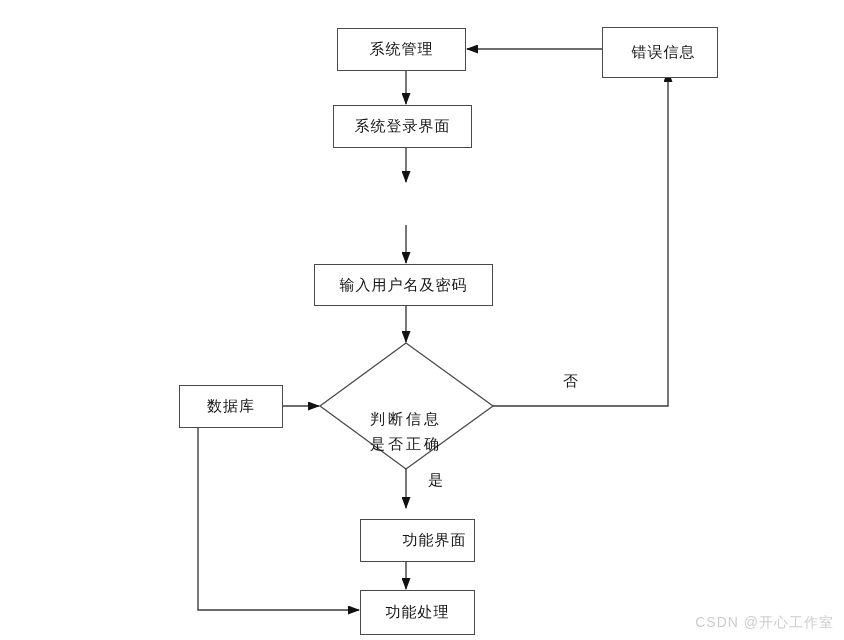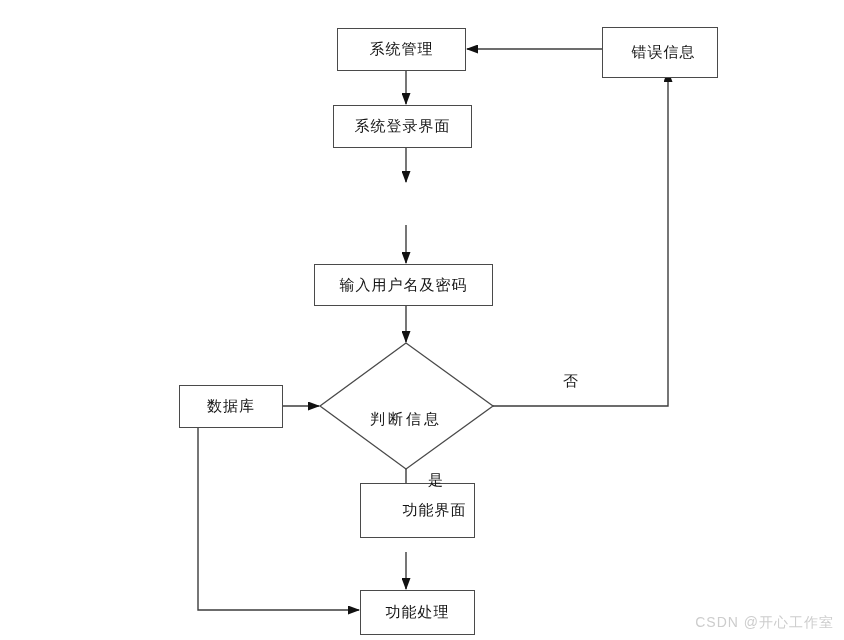--- a/index.html
+++ b/index.html
@@ -34,21 +34,21 @@
     align-items: center;
     justify-content: center;
     white-space: nowrap;
   }
   .box-main      { left: 337px; top: 28px;  width: 129px; height: 43px; }
   .box-error     { left: 602px; top: 27px;  width: 116px; height: 51px; padding-left: 7px; }
   .box-login     { left: 333px; top: 105px; width: 139px; height: 43px; }
   .box-mgmt      { left: 351px; top: 183px; width: 98px;  height: 42px; }
   .box-input     { left: 314px; top: 264px; width: 179px; height: 42px; }
   .box-db        { left: 132px; top: 385px; width: 104px; height: 43px; margin-left: 47px; }
-  .box-func-ui   { left: 360px; top: 483px; width: 115px; height: 55px; padding-left: 34px; }
+  .box-func-ui   { left: 360px; top: 519px; width: 115px; height: 43px; padding-left: 34px; }
   .box-func-proc { left: 360px; top: 590px; width: 115px; height: 45px; }
 
   .decision-text {
     position: absolute;
     left: 326px;
     top: 382px;
     width: 160px;
     text-align: center;
     color: #141414;
     font-size: 15px;
@@ -114,20 +114,21 @@
 
   <div class="node box-login">系统登录界面</div>
 
 
   <div class="node box-input">输入用户名及密码</div>
 
   <div class="node box-db">数据库</div>
 
   <div class="decision-text">
     <div>判断信息</div>
+    <div>是否正确</div>
   </div>
 
   <div class="node box-func-ui">功能界面</div>
 
   <div class="node box-func-proc">功能处理</div>
 
   <div class="edge-label label-no">否</div>
 
   <div class="edge-label label-yes">是</div>
 

